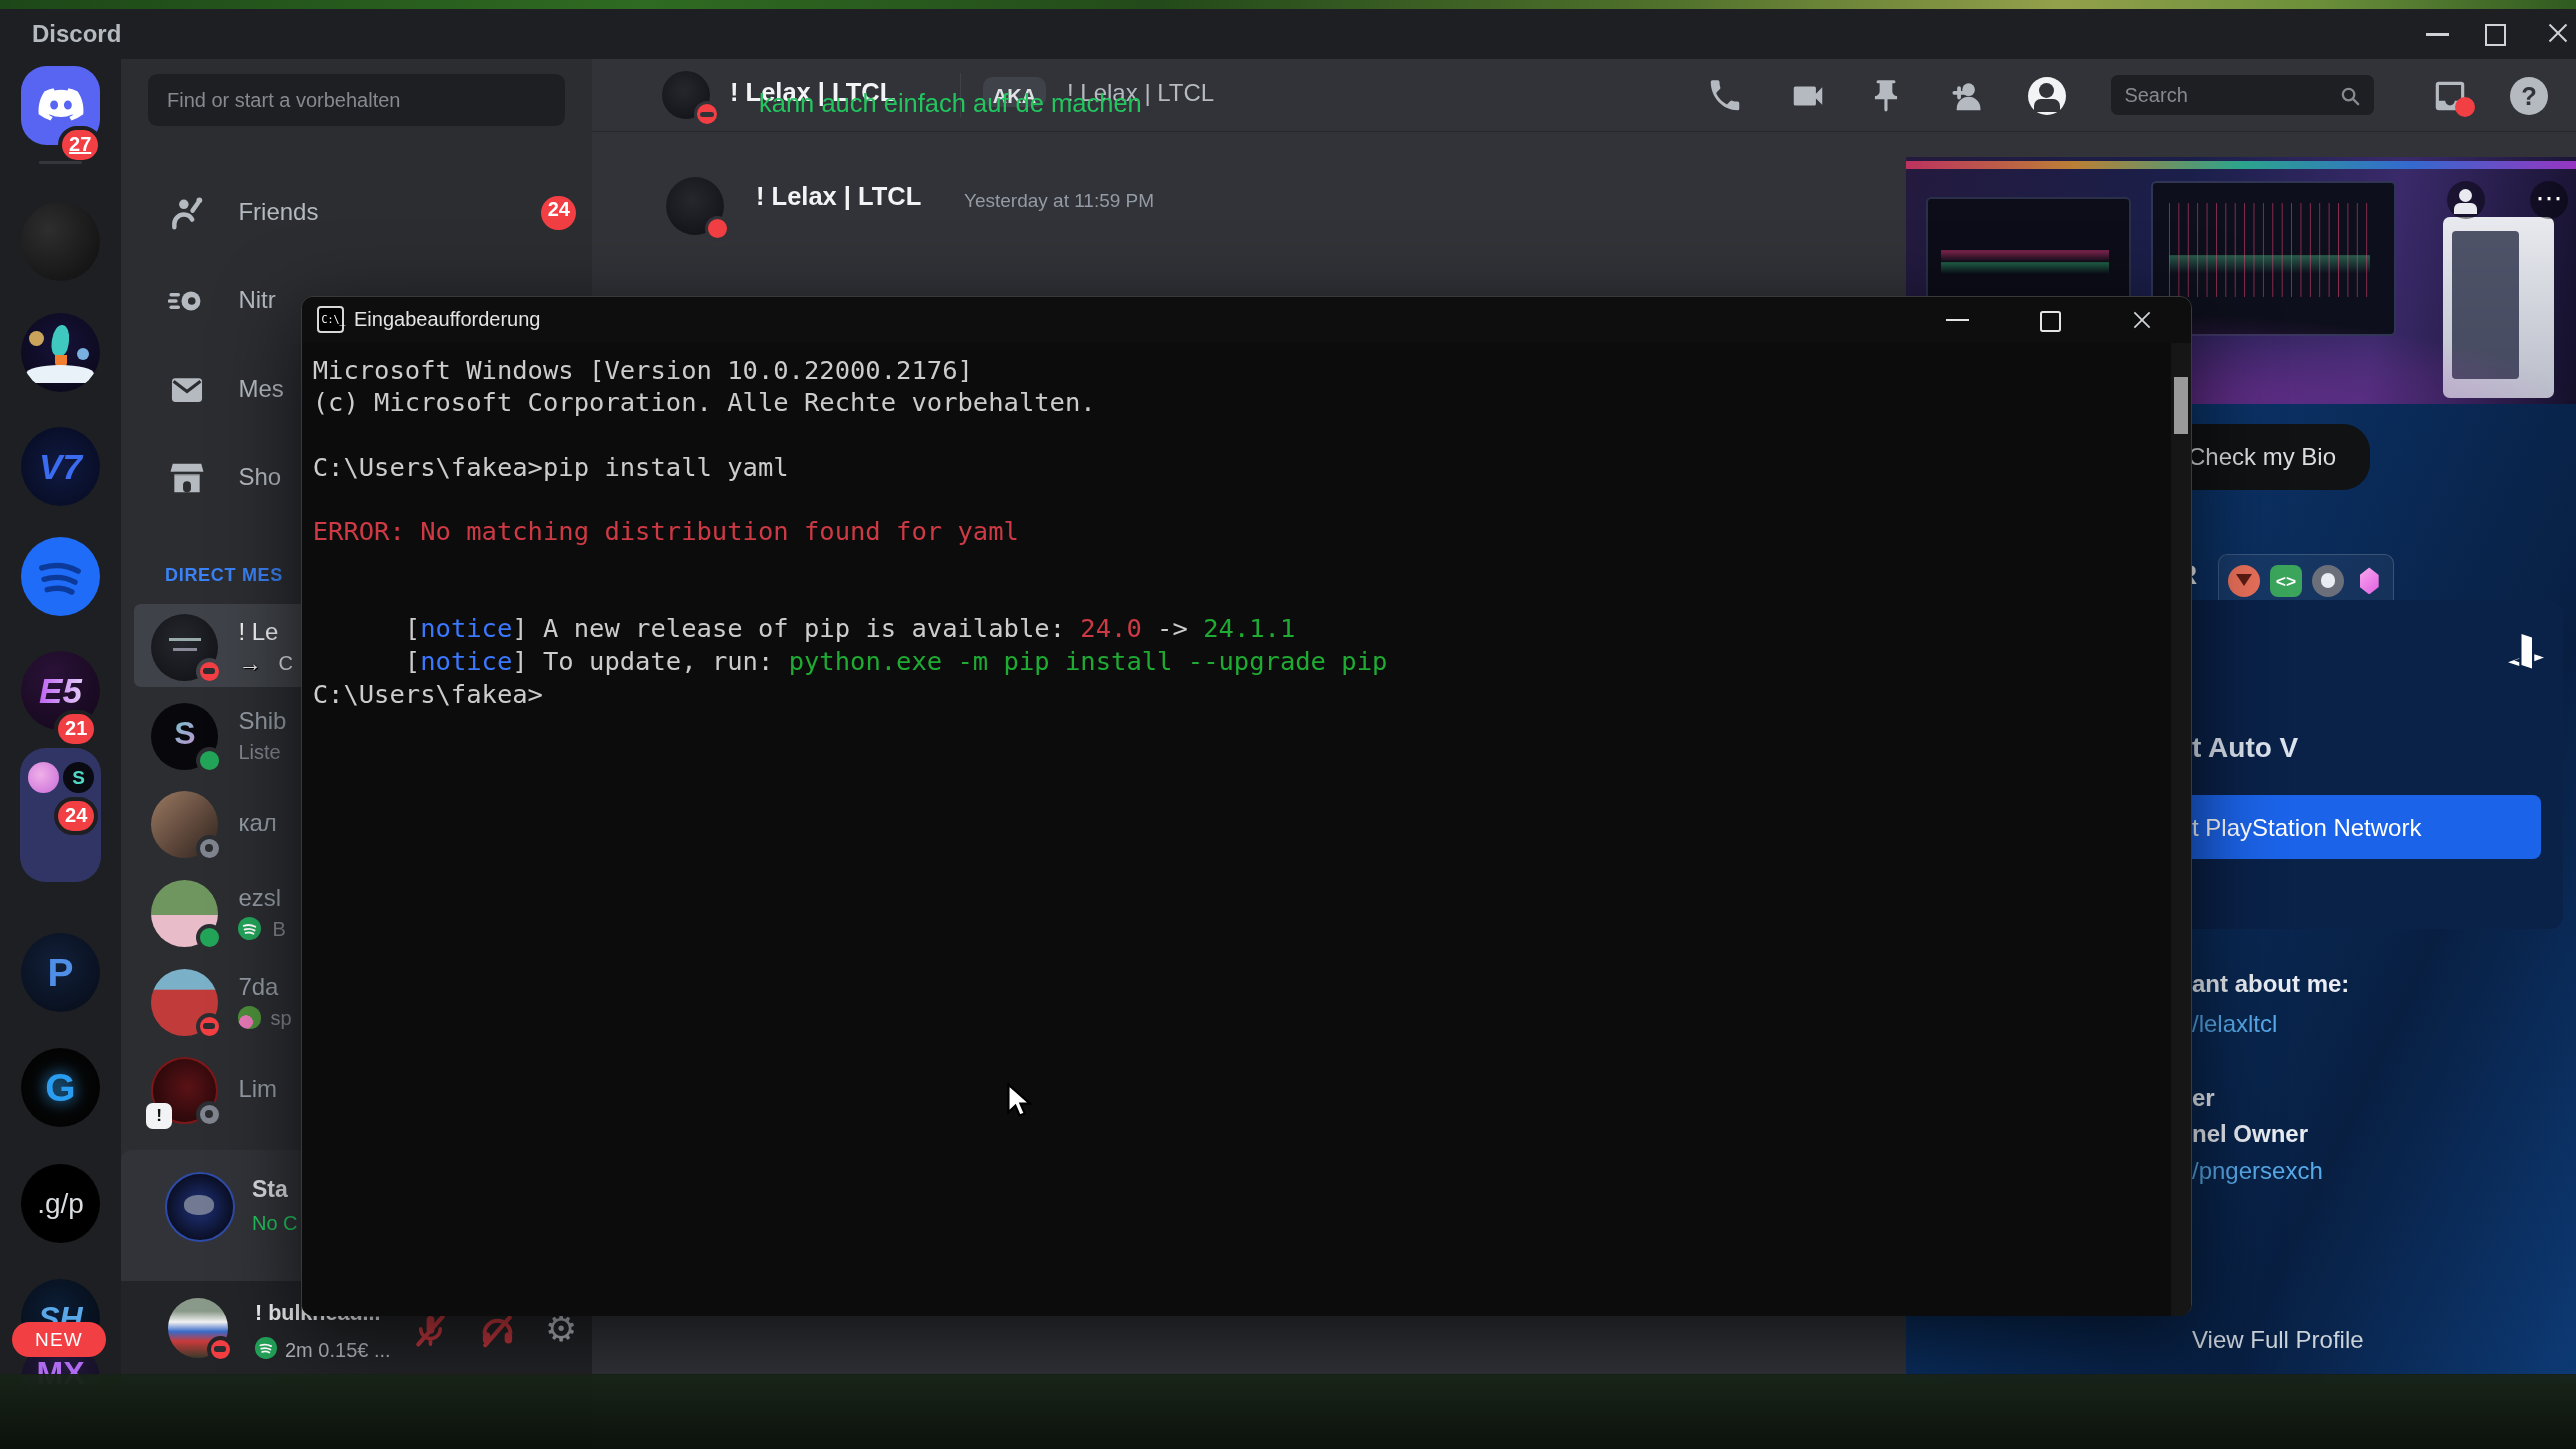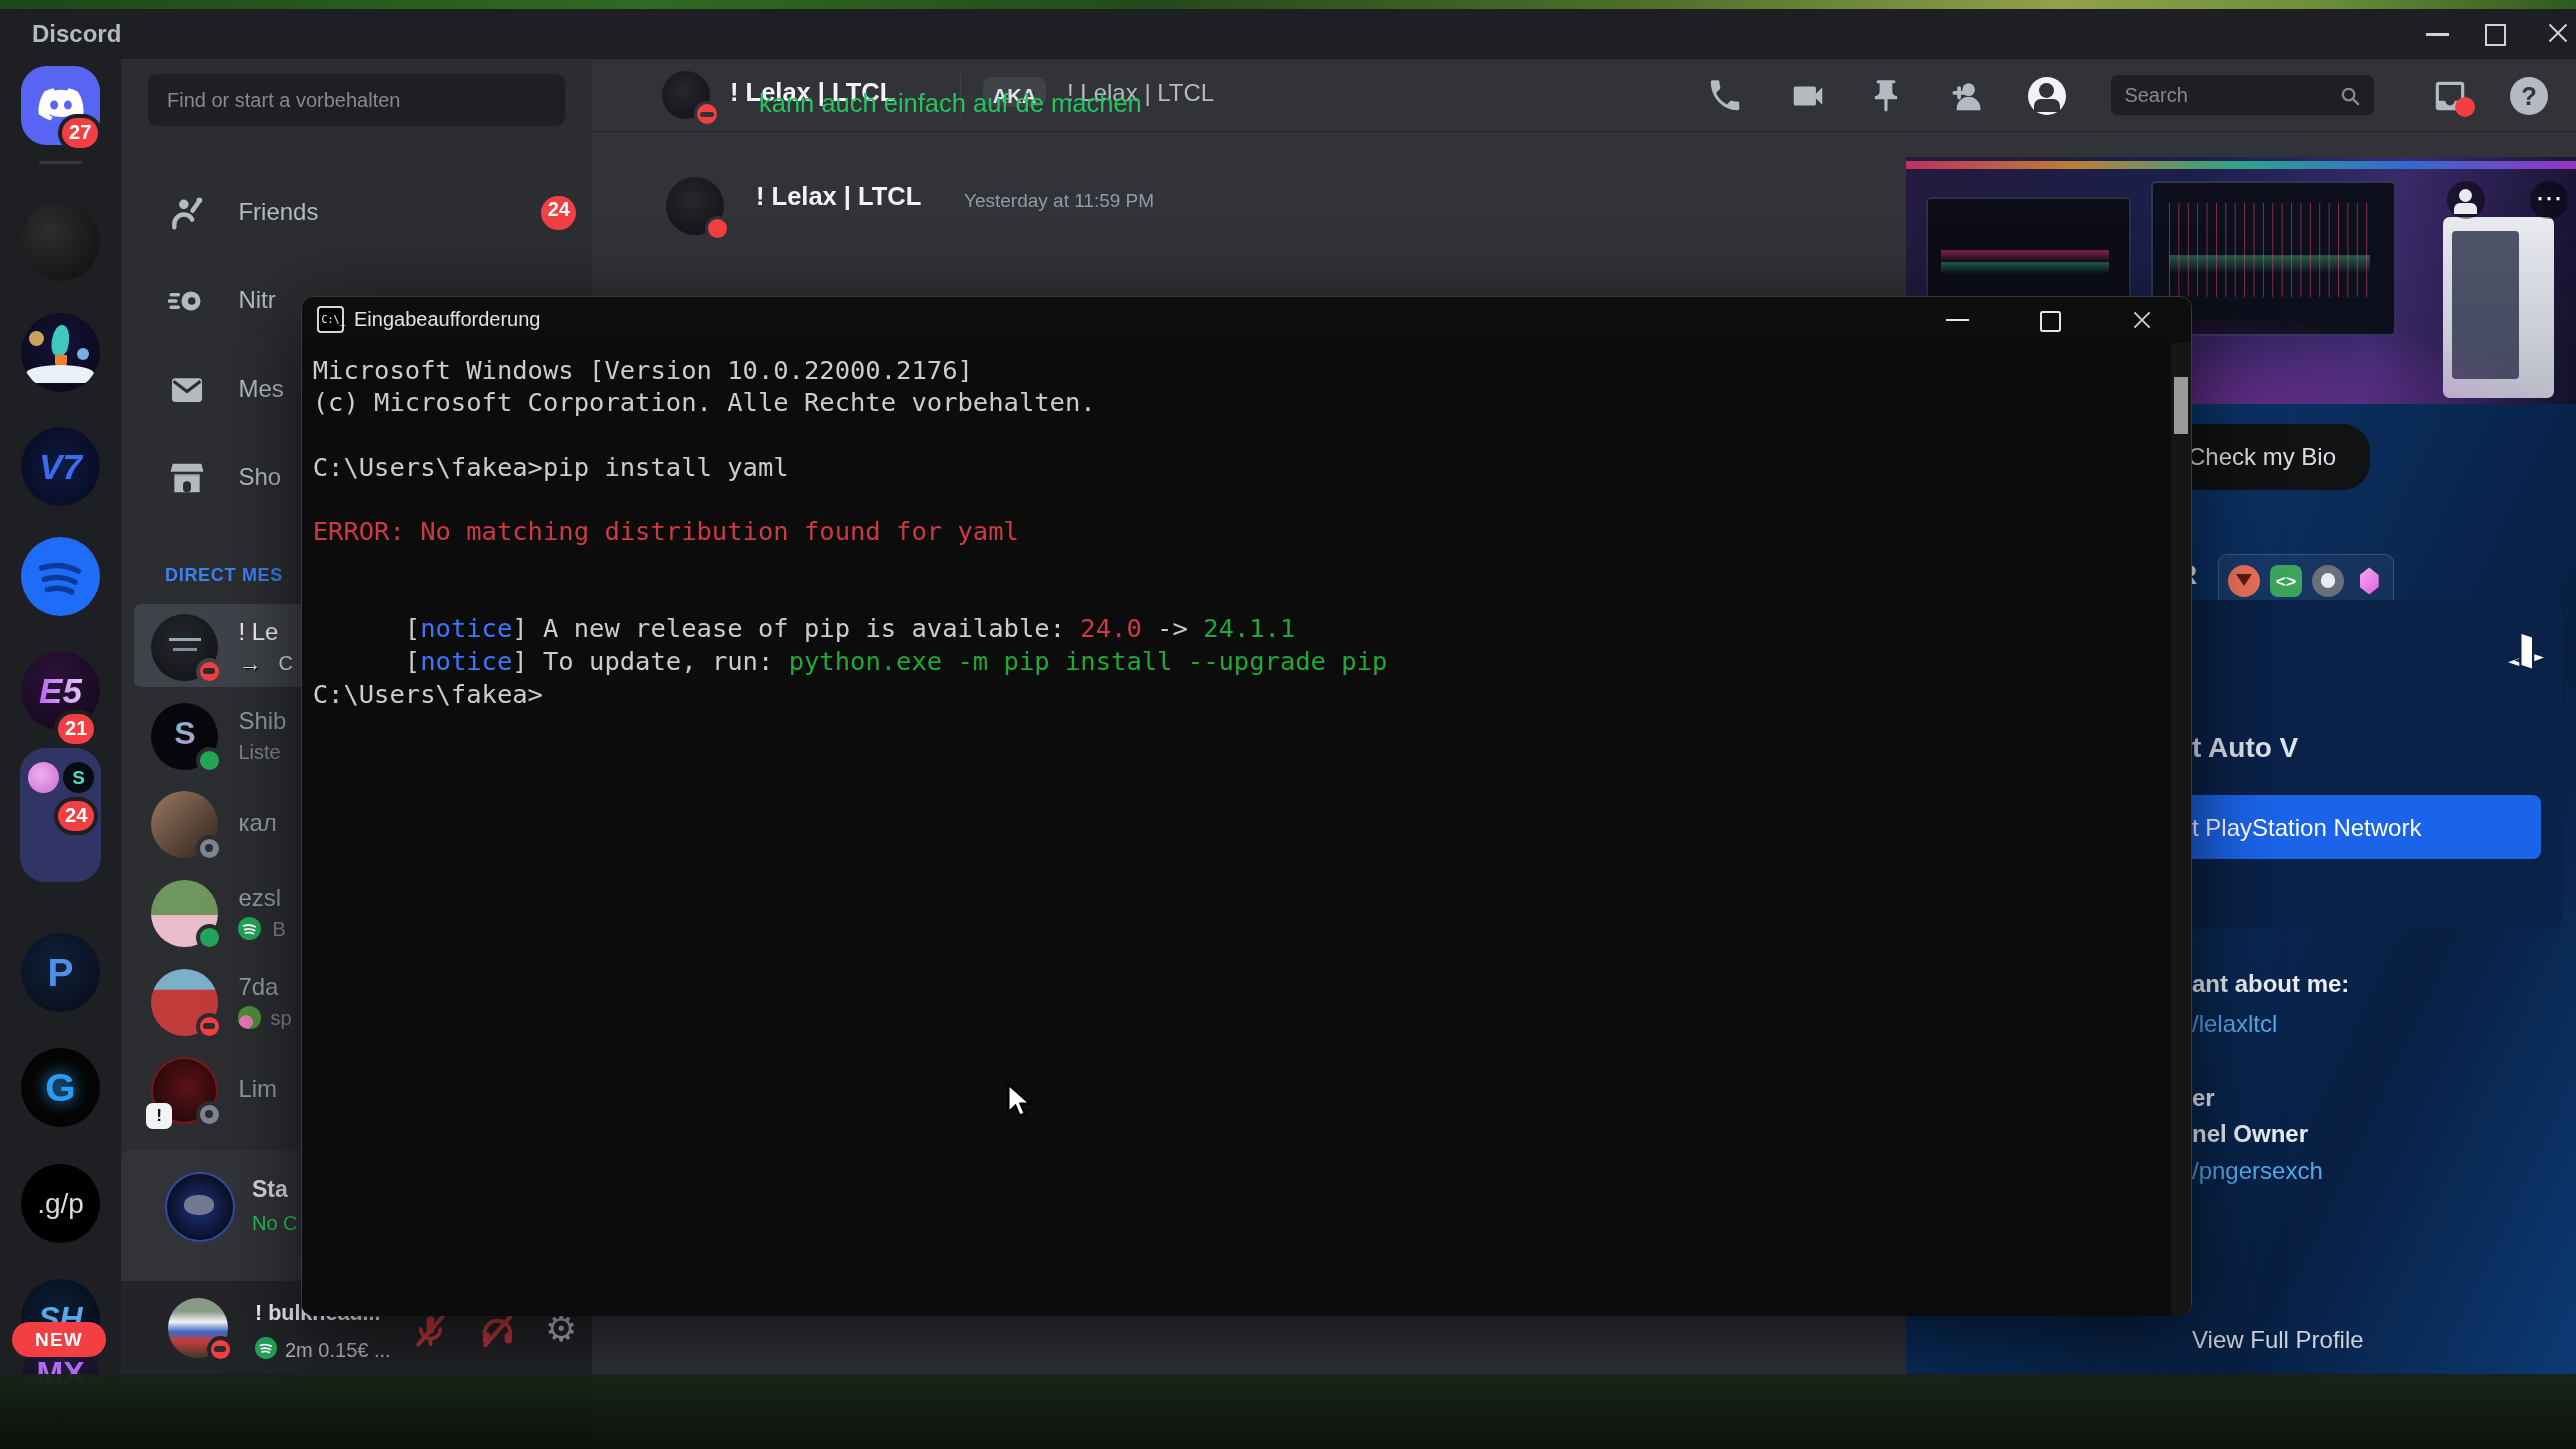--- a/index.html
+++ b/index.html
@@ -65,21 +65,21 @@
     <div class="ab wc-bar" style="left:2426px;top:24px;"></div>
     <div class="ab wc-box" style="left:2485px;top:14.8px;"></div>
     <div class="ab wc-x" style="left:2546px;top:12px;"></div>
   </div>
 
   <div class="ab" id="rail">
     <div class="ab" style="left:21px;top:6.7px;width:79px;height:79px;border-radius:25.5px;background:#5865f2;">
       <svg class="ab" style="left:14.8px;top:20px;" width="50" height="38" viewBox="0 0 24 18">
         <path fill="#fff" d="M20 2.5A19 19 0 0 0 15.6 1l-.5 1a16 16 0 0 0-6.2 0L8.4 1A19 19 0 0 0 4 2.5C1.6 6.2 1 9.8 1.3 13.4A19 19 0 0 0 7 16.4l1-1.7a11 11 0 0 1-1.8-.9l.4-.3a13 13 0 0 0 10.8 0l.4.3c-.6.4-1.2.7-1.8.9l1 1.7a19 19 0 0 0 5.7-3c.4-4.2-.6-7.8-2.7-10.9ZM8.7 11.2c-1 0-1.9-1-1.9-2.2s.8-2.2 1.9-2.2 1.9 1 1.9 2.2-.9 2.2-1.9 2.2Zm6.6 0c-1 0-1.9-1-1.9-2.2s.9-2.2 1.9-2.2 1.9 1 1.9 2.2-.8 2.2-1.9 2.2Z"></path>
       </svg>
-      <div class="ab badge" style="left:37px;top:48px;min-width:25.5px;padding:0 5.4px;height:29.5px;">27</div>
+      <div class="ab badge" style="left:37px;top:60px;min-width:25.5px;padding:0 5.4px;height:29.5px;text-decoration:underline;">27</div>
     </div>
     <div class="ab sep" style="left:39px;top:102px;width:43px;height:2.7px;border-radius:1.3px;"></div>
 
     <div class="ab srv" style="top:143px;background:radial-gradient(circle at 35% 35%,#2e2e2e,#0d0d0d);"></div>
 
     <div class="ab srv" style="top:254px;background:radial-gradient(circle at 50% 40%,#16123a,#090714);">
       <div class="ab" style="left:31px;top:12px;width:17.4px;height:31px;background:#3ec8c0;border-radius:50% 50% 40% 40%;transform:rotate(8deg);"></div>
       <div class="ab" style="left:34px;top:42px;width:12px;height:13.4px;background:#f08030;border-radius:0 0 50% 50%;"></div>
       <div class="ab" style="left:8px;top:17.4px;width:14.8px;height:14.8px;border-radius:50%;background:#caa45a;"></div>
       <div class="ab" style="left:56px;top:35px;width:12px;height:12px;border-radius:50%;background:#7ab0e0;"></div>
@@ -111,21 +111,21 @@
 
     <div class="ab srv" style="top:874px;background:radial-gradient(circle at 45% 40%,#12203a,#060b16);color:#4f8fe8;font-weight:bold;font-size:39px;text-align:center;line-height:79px;">P</div>
 
     <div class="ab srv" style="top:989px;background:radial-gradient(circle at 50% 50%,#0a0a0a,#000);color:#2a9df0;font-weight:bold;font-size:39px;text-align:center;line-height:79px;text-shadow:0 0 14.8px #2a9df0;">G</div>
 
     <div class="ab srv" style="top:1105px;background:#000000;color:#dbdee1;font-size:28px;text-align:center;line-height:79px;">.g/p</div>
 
     <div class="ab srv" style="top:1220px;background:radial-gradient(circle at 45% 40%,#0c1e36,#04080f);color:#5aa8e8;font-weight:bold;font-style:italic;font-size:32px;text-align:center;line-height:79px;">SH</div>
 
     <div class="ab srv" style="top:1281px;background:radial-gradient(circle at 50% 30%,#241a3e,#0d0a18);color:#b06af0;font-weight:bold;font-size:32px;text-align:center;line-height:67px;">MX</div>
-    <div class="ab" style="left:12px;top:1263px;width:94px;height:35px;border-radius:17.4px;background:#f23f43;color:#fff;font-weight:bold;font-size:19px;letter-spacing:1.3px;text-align:center;line-height:35px;z-index:4;">NEW</div>
+    <div class="ab" style="left:12px;top:1263px;width:94px;height:35px;border-radius:17.4px;background:#f23f43;color:#fff;font-weight:normal;font-size:19px;letter-spacing:1.3px;text-align:center;line-height:35px;z-index:4;">NEW</div>
   </div>
 
   <div class="ab" id="sbar">
     <div class="ab" style="left:27px;top:14.8px;width:417px;height:52px;border-radius:9.4px;background:#1e1f22;">
       <div class="ab ellipsis" style="left:19px;top:0;width:382px;font-size:20px;color:#87898f;line-height:52px;">Find or start a vorbehalten</div>
     </div>
 
     <div class="ab" style="left:13.4px;top:127px;width:444px;height:52px;border-radius:6.7px;">
       <svg class="ab" style="left:34px;top:8px;" width="38" height="38" viewBox="0 0 24 24">
         <circle cx="10" cy="6.5" r="3" fill="#b5bac1"></circle>

